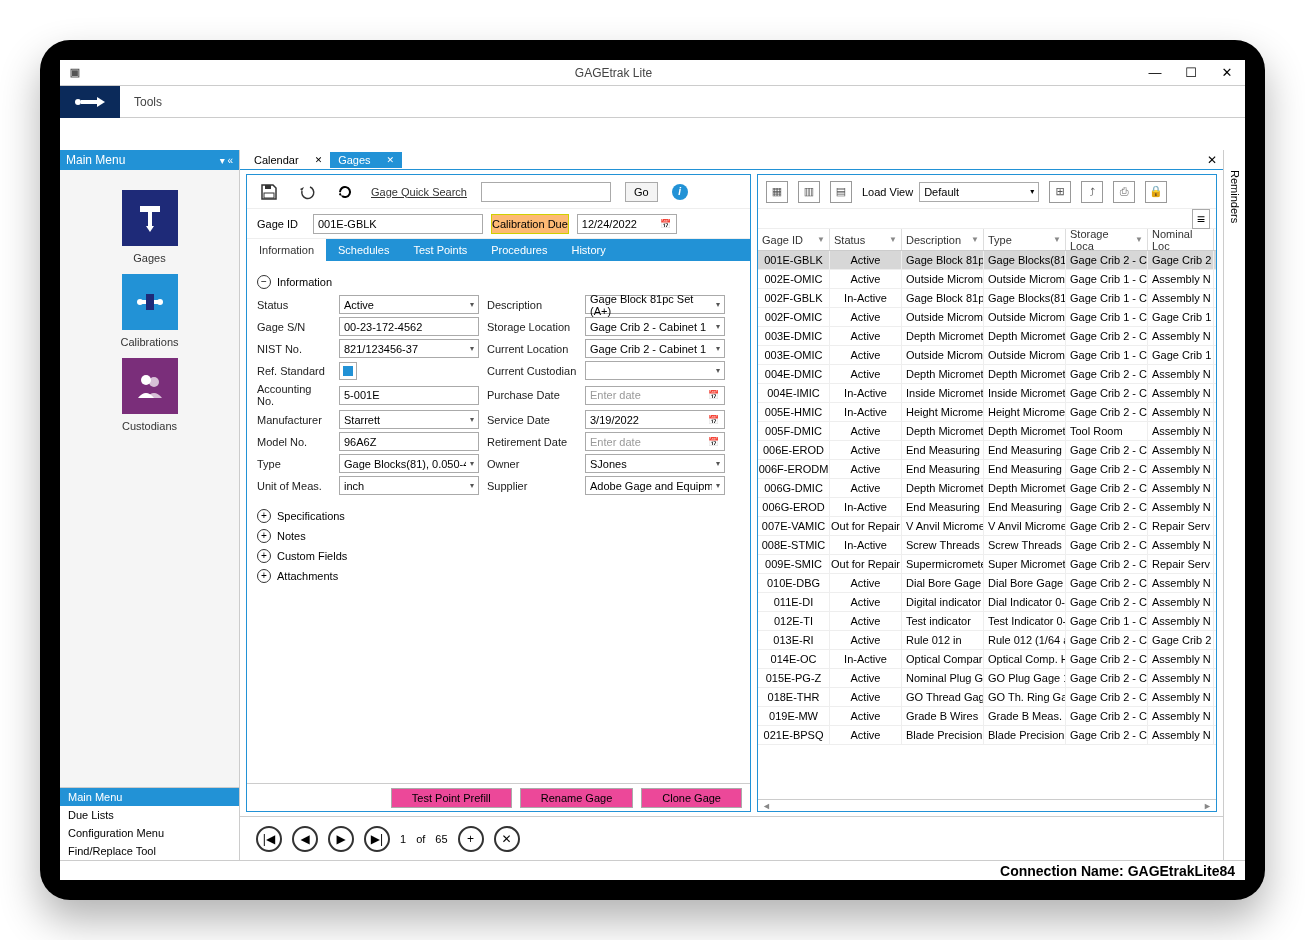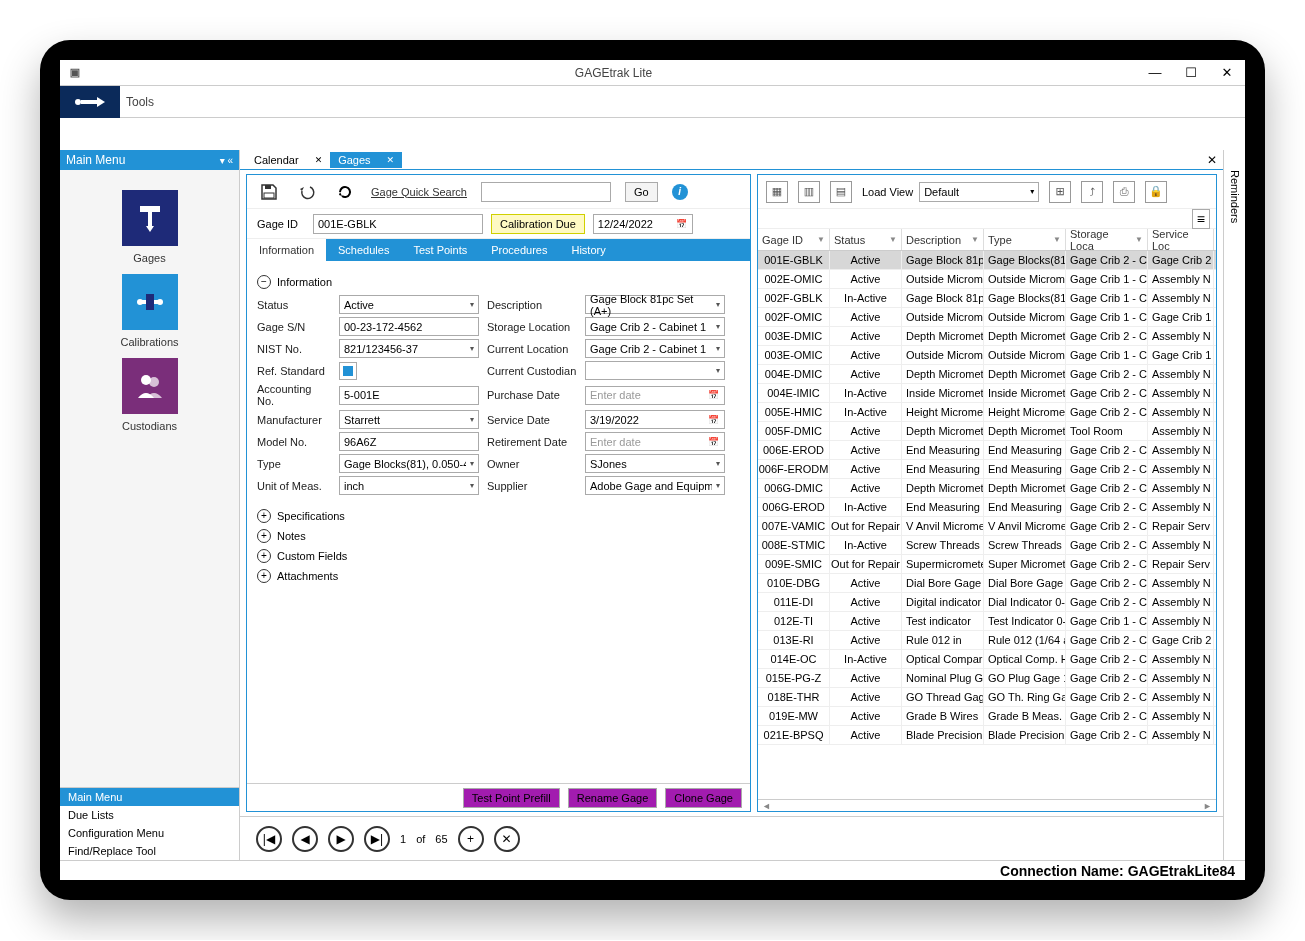--- a/index.html
+++ b/index.html
@@ -10,21 +10,21 @@
   box-shadow: 0 20px 40px rgba(0,0,0,0.3);
   position: relative; margin: 0 auto;
 }
 .screen { width: 100%; height: 100%; background: #fff; display: flex; flex-direction: column; font-size: 11px; }
 .titlebar { height: 26px; display: flex; align-items: center; border-bottom: 1px solid #ccc; }
 .titlebar .sysicon { width: 30px; text-align: center; font-weight: bold; color: #555; }
 .titlebar .title { flex: 1; text-align: center; color: #444; font-size: 12px; }
 .titlebar .winbtn { width: 36px; text-align: center; font-size: 13px; cursor: pointer; }
 .ribbon { height: 32px; display: flex; align-items: center; border-bottom: 1px solid #ccc; }
 .ribbon .logo { width: 60px; height: 32px; background: #0b2a5a; display:flex;align-items:center;justify-content:center;color:#fff;font-weight:bold; }
-.ribbon .item { padding: 0 6px; color: #444; font-size: 12px; cursor:pointer; }
+.ribbon .item { padding: 0 14px; color: #444; font-size: 12px; cursor:pointer; }
 .mainrow { flex: 1; display: flex; overflow: hidden; margin-top: 32px; }
 .sidebar { width: 180px; border-right: 1px solid #ccc; display: flex; flex-direction: column; }
 .menutitle { height: 20px; background: #2292d6; color:#fff; padding: 2px 6px; font-size: 12px; display:flex;align-items:center;justify-content:space-between; }
 .menuitems { flex:1; display:flex;flex-direction:column;align-items:center;gap:10px;padding-top:20px; background:#f5f5f5; }
 .menuitem { text-align:center; cursor:pointer; }
 .menuitem .tile { width:56px;height:56px;background:#1e2a78;display:flex;align-items:center;justify-content:center;color:#fff;margin:0 auto 6px; }
 .menuitem.cal .tile { background:#2292d6; }
 .menuitem.cust .tile { background:#7a2e7a; }
 .menuitem .lbl { font-size:11px; color:#333; }
 .bottom-nav { border-top: 1px solid #ccc; }
@@ -39,38 +39,38 @@
 .detailpane { flex: 1; border:1px solid #2292d6; display:flex;flex-direction:column; min-width:0; }
 .toolbar1 { height:34px; display:flex;align-items:center;gap:14px;padding:0 10px;border-bottom:1px solid #eee; }
 .tbtn { width:24px;height:24px;display:flex;align-items:center;justify-content:center;font-size:16px;color:#333;cursor:pointer; }
 .searchlbl { font-size:11px; color:#333;text-decoration:underline; }
 .searchbox { width:130px;height:20px;border:1px solid #aaa;padding:0 4px;font-size:11px; }
 .gobtn { height:20px;padding:0 8px;border:1px solid #aaa;background:#f4f4f4;font-size:11px;cursor:pointer; }
 .info-icon { width:16px;height:16px;border-radius:50%;background:#2292d6;color:#fff;display:flex;align-items:center;justify-content:center;font-size:10px;font-style:italic;font-weight:bold; }
 .gageidrow { height:30px;display:flex;align-items:center;gap:8px;padding:0 10px; border-bottom: 1px solid #eee;}
 .gageidrow .lbl { width:48px;font-size:11px; }
 .gageidrow input { width:170px;height:20px;border:1px solid #aaa;padding:0 4px;font-size:11px; }
-.calstatus { background:#fef9c3;padding:3px 8px;font-size:11px;border:1px solid #d0d000; }
+.calstatus { background:#fdba74;padding:3px 0;font-size:11px;border:1px solid #d0d000; }
 .datebox { width:100px;height:20px;border:1px solid #aaa;padding:0 4px;font-size:11px;display:flex;align-items:center;justify-content:space-between; }
 .subtabs { height:22px;background:#2292d6;display:flex;align-items:center; }
 .subtab { padding:0 12px;font-size:11px;color:#fff;cursor:pointer; height:22px;display:flex;align-items:center; }
 .subtab.active { background:#fff;color:#333; }
 .formarea { flex:1;padding:8px 10px;overflow:auto; }
 .collapse { display:flex;align-items:center;gap:6px;font-size:11px;margin:6px 0; cursor:pointer;}
 .collapse .circ { width:14px;height:14px;border:1px solid #333;border-radius:50%;display:flex;align-items:center;justify-content:center;font-size:10px;line-height:1; }
 .formgrid { display:grid;grid-template-columns: 74px 140px 90px 140px;gap:3px 8px;align-items:center; }
 .formgrid .fl { font-size:11px;color:#222; }
 .formgrid .fi { height:19px;border:1px solid #aaa;font-size:11px;padding:0 4px;display:flex;align-items:center;justify-content:space-between;background:#fff; }
 .formgrid .fi.dd::after { content:"▾";font-size:8px;color:#555;margin-left:4px; }
 .formgrid .fi.cal::after { content:"📅";font-size:9px;margin-left:4px; }
 .formgrid .fi .ph { color:#999; }
 .chk { width:18px;height:18px;border:1px solid #aaa;display:flex;align-items:center;justify-content:center; }
 .chk .sq { width:10px;height:10px;background:#2292d6; }
 .actionrow { height:28px;border-top:1px solid #ccc;display:flex;align-items:center;justify-content:flex-end;gap:8px;padding:0 8px; }
-.actbtn { height:20px;padding:0 8px;border:1px solid #aaa;background:#a21caf;font-size:11px;cursor:pointer; }
+.actbtn { height:20px;padding:0 20px;border:1px solid #aaa;background:#ec4899;font-size:11px;cursor:pointer; }
 
 .gridpane { width:460px;border:1px solid #2292d6;display:flex;flex-direction:column;min-width:0; }
 .gridtoolbar { height:34px;display:flex;align-items:center;gap:10px;padding:0 8px;border-bottom:1px solid #eee; }
 .gicon { width:22px;height:22px;border:1px solid #999;display:flex;align-items:center;justify-content:center;font-size:11px;cursor:pointer;color:#555; }
 .loadview { display:flex;align-items:center;gap:6px; }
 .lvselect { width:120px;height:20px;border:1px solid #aaa;font-size:11px;padding:0 4px;display:flex;align-items:center;justify-content:space-between; }
 .hamburger { margin-left:auto;font-size:14px;cursor:pointer;border:1px solid #aaa;padding:1px 4px; }
 .gridheader { display:flex;height:22px;border-bottom:1px solid #ccc; font-size:11px; background:#fff;}
 .gridheader .gh { border-right:1px solid #ddd;display:flex;align-items:center;justify-content:space-between;padding:0 4px;color:#333;overflow:hidden; }
 .gridheader .gh .f { font-size:8px;color:#888; }
@@ -379,21 +379,21 @@
                 </div>
             <div class="gh c3">
                   <span>Type</span>
                   <span class="f">▼</span>
                 </div>
             <div class="gh c4">
                   <span>Storage Loca</span>
                   <span class="f">▼</span>
                 </div>
             <div class="gh c5">
-                  <span>Service Loc</span>
+                  <span>Nominal Loc</span>
                 </div>
           </div>
           <div class="gridbody" id="gridbody">
                 <div class="gridrow sel">
                   <div class="gc c0">001E-GBLK</div>
                   <div class="gc c1">Active</div>
                   <div class="gc c2">Gage Block  81pc</div>
                   <div class="gc c3">Gage Blocks(81),</div>
                   <div class="gc c4">Gage Crib 2 - Cal</div>
                   <div class="gc c5">Gage Crib 2</div>

